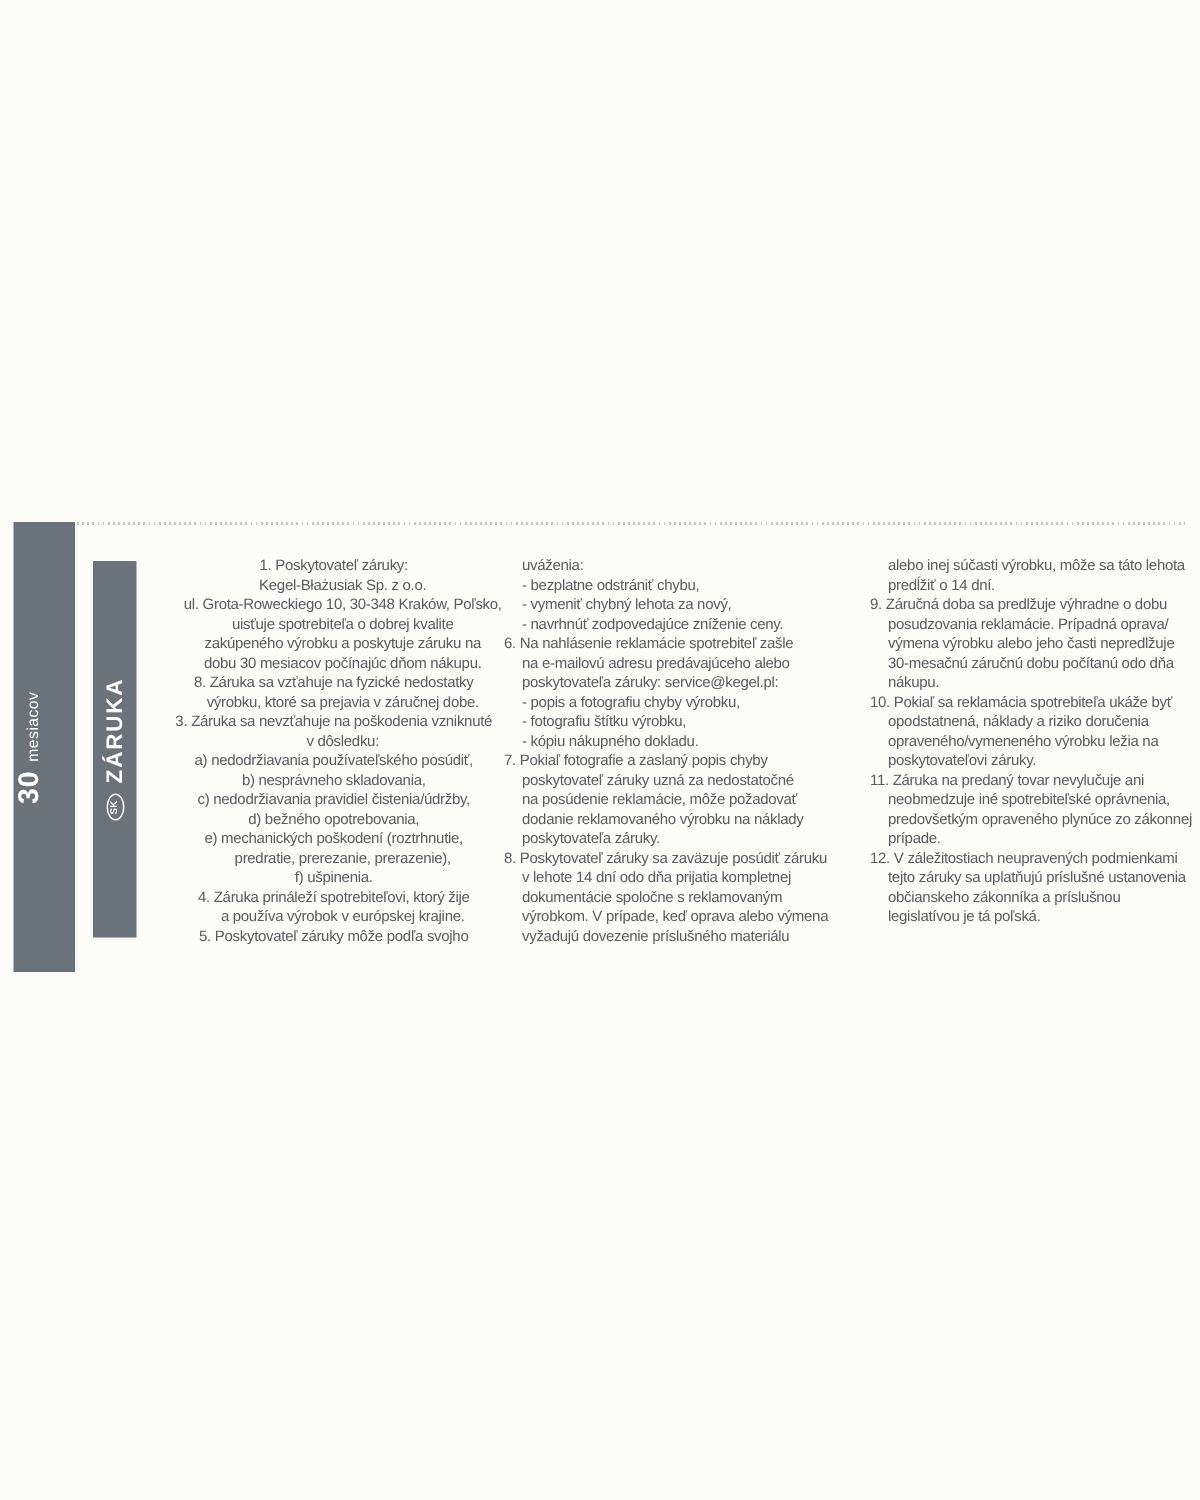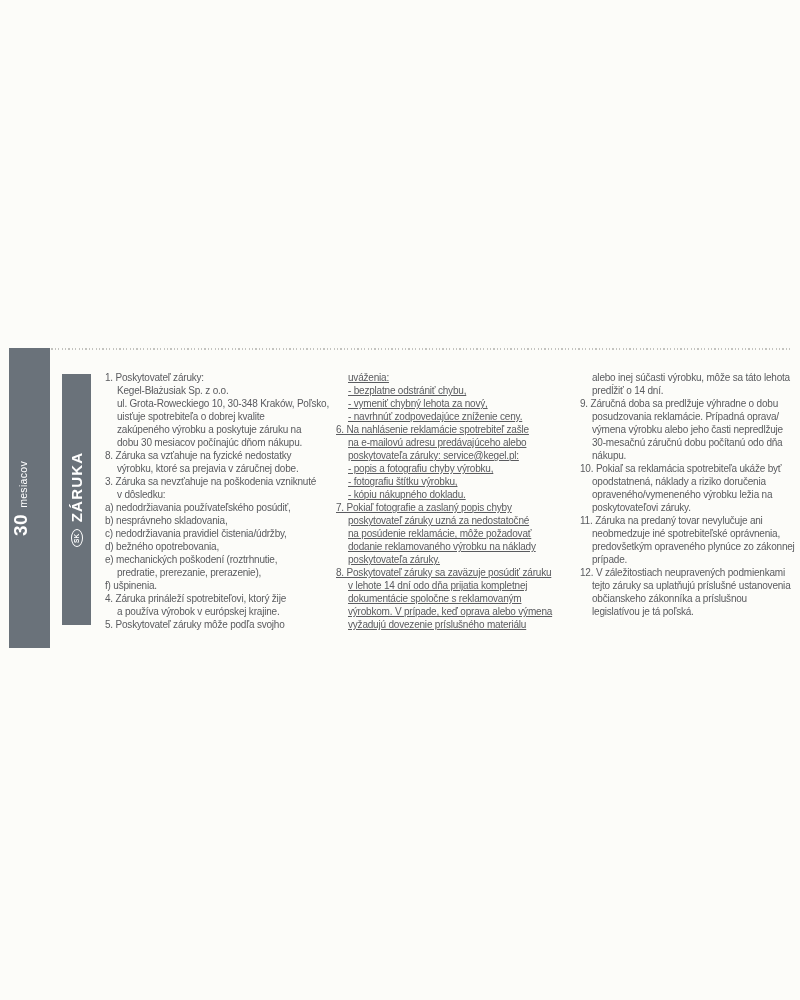--- a/index.html
+++ b/index.html
@@ -56,22 +56,22 @@
   }
   .zaruka { font-size: 15px; font-weight: bold; letter-spacing: 1.2px; }
 
   
   .col {
     position: absolute; top: 371px; width: 235px;
     color: var(--ink, #5a5b5f);
     font-size: 10px; line-height: 13px; letter-spacing: -0.2px;
     white-space: nowrap;
   }
-  .col-1 { left: 105px; }
-  .col-2 { left: 336px; text-decoration: underline; }
+  .col-1 { left: 105px; text-align: center; }
+  .col-2 { left: 336px; }
   .col-3 { left: 580px; }
   .line { height: 13px; }
   .line.cont { padding-left: 12px; }
 </style>
 </head>
 <body style="background: rgb(252, 252, 249);">
 
 <div class="canvas">
 
   <div class="perforation"></div>

